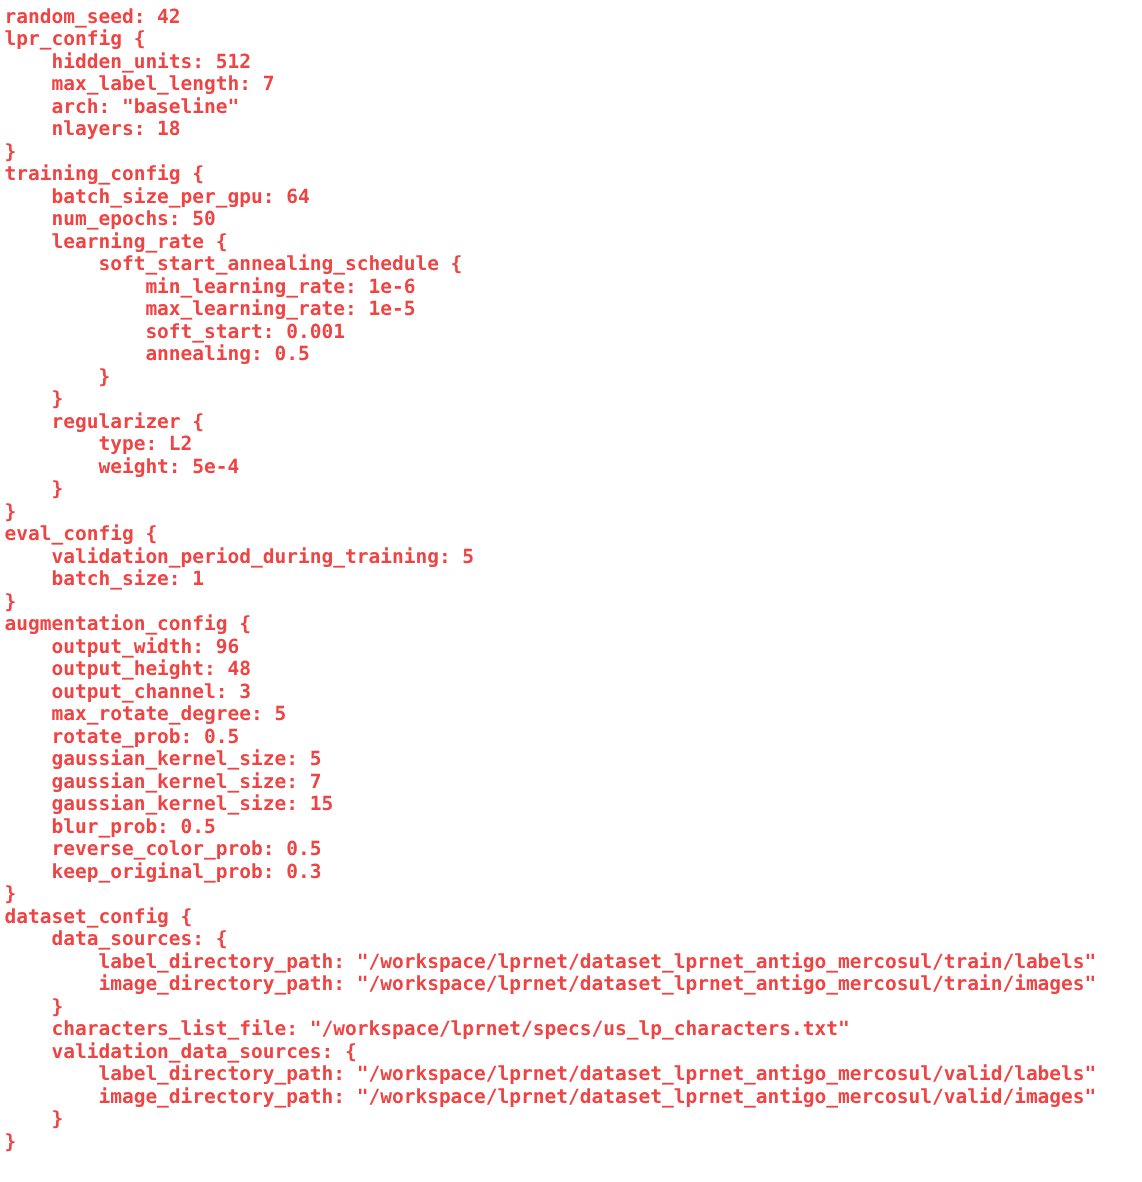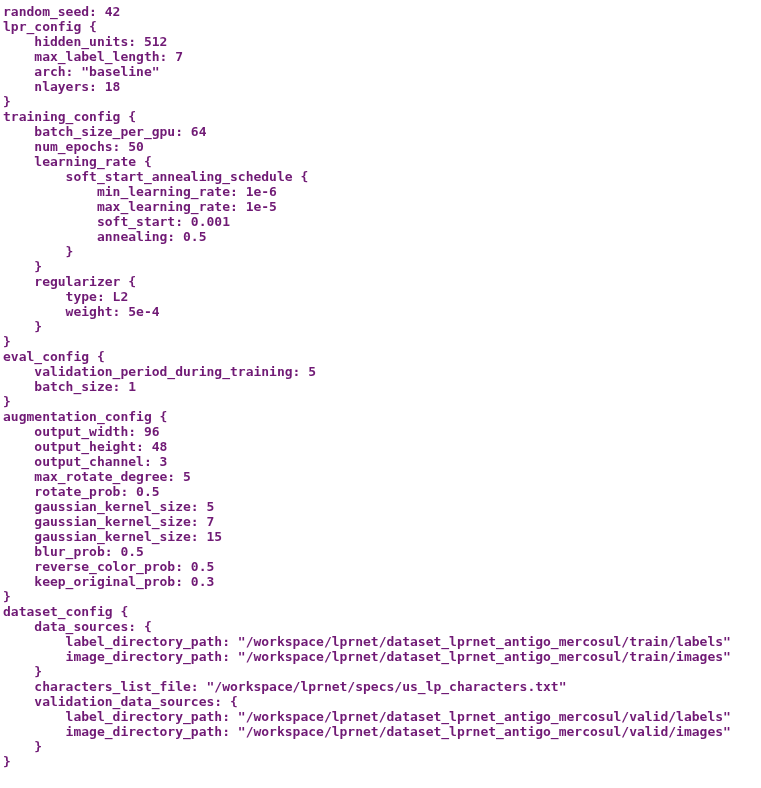--- a/index.html
+++ b/index.html
@@ -18,21 +18,21 @@
     height: 788px;
     padding: 4px 0 0 3px;
     background: #ffffff;
   }
   pre.config-text {
     margin: 0;
     font-family: "DejaVu Sans Mono", "Liberation Mono", monospace;
     font-size: 13px;
     font-weight: bold;
     line-height: 15px;
-    color: #701a75;
+    color: #ef4444;
     white-space: pre;
     tab-size: 4;
   }
 </style>
 </head>
 <body>
 
 <div class="config-view">
   <pre class="config-text">random_seed: 42
 lpr_config {

